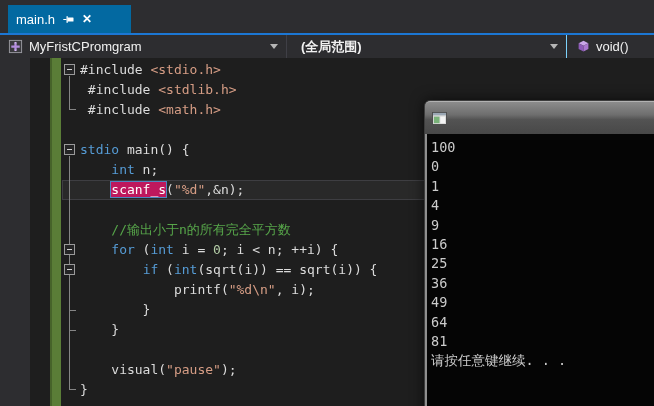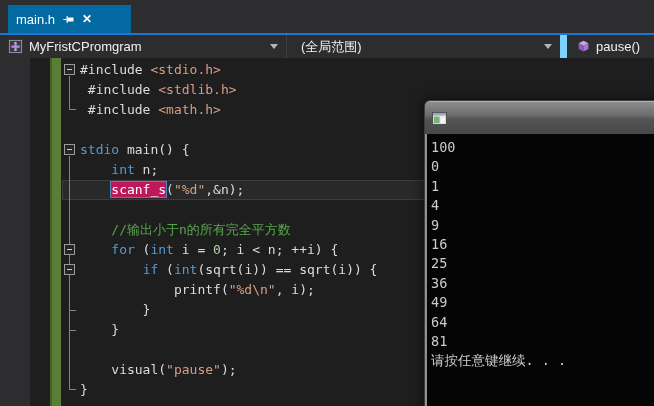--- a/index.html
+++ b/index.html
@@ -14,21 +14,21 @@
   .tab-title { color:#ffffff; font-size:13px; white-space:nowrap; }
   .tab-pin { width:13px; height:13px; display:flex; align-items:center; justify-content:center; }
   .tab-close { color:#ffffff; font-size:12px; font-weight:bold; line-height:1; cursor:default; }
   .accent-line { position:absolute; left:0; top:33px; width:654px; height:2px; background:#1c77d4; }
 
   
   .navbar { position:absolute; left:0; top:35px; width:654px; height:23px; background:#2d2d30;
     display:flex; align-items:stretch; color:#f1f1f1; font-size:13px; }
   .nav-combo { position:relative; display:flex; align-items:center; gap:6px; padding:0 8px; }
   .nav-combo.project { width:287px; border-right:1px solid #3f3f46; }
-  .nav-combo.scope { width:280px; border-right:7px solid #7dd3fc; padding-left:14px; }
+  .nav-combo.scope { width:280px; border-right:1px solid #7dd3fc; padding-left:14px;font-weight:bold; }
   .nav-combo.member { flex:1; padding-left:10px; }
   .nav-arrow { position:absolute; right:8px; top:9px; width:0; height:0;
     border-left:4px solid transparent; border-right:4px solid transparent; border-top:5px solid #b6b6b6; }
   .nav-label { white-space:nowrap; overflow:hidden; }
 
   
   .editor { position:absolute; left:0; top:58px; width:654px; height:348px; background:#1e1e1e; }
   .gutter-strip { position:absolute; left:0; top:0; width:30px; height:100%; background:#2d2d30; z-index:1; }
   .change-bar { position:absolute; left:50px; top:0; width:11px; height:100%; background:#5a7d37;
     border-left:2px solid #46632a; z-index:1; }
@@ -109,21 +109,21 @@
       <span class="nav-arrow"></span>
     </div>
     <div class="nav-combo member">
       <span class="icon-16">
         <svg width="13" height="13" viewBox="0 0 16 16">
           <path d="M8 1 L14 4 L8 7 L2 4 Z" fill="#c9a6e8"></path>
           <path d="M2 4 L8 7 L8 14 L2 11 Z" fill="#8e5bb8"></path>
           <path d="M14 4 L8 7 L8 14 L14 11 Z" fill="#a977cf"></path>
         </svg>
       </span>
-      <span class="nav-label">pause()</span>
+      <span class="nav-label">void()</span>
     </div>
   </div>
 
   <div class="editor">
     <div class="gutter-strip"></div>
     <div class="change-bar"></div>
     <div class="code-lines">
         <div class="code-row"><span class="fold"><span class="vline below"></span><span class="fbox"></span></span><span class="s-plain">#include </span><span class="s-string">&lt;stdio.h&gt;</span></div>
         <div class="code-row"><span class="fold"><span class="vline"></span></span><span class="s-plain"> #include </span><span class="s-string">&lt;stdlib.h&gt;</span></div>
         <div class="code-row"><span class="fold"><span class="corner"></span></span><span class="s-plain"> #include </span><span class="s-string">&lt;math.h&gt;</span></div>

